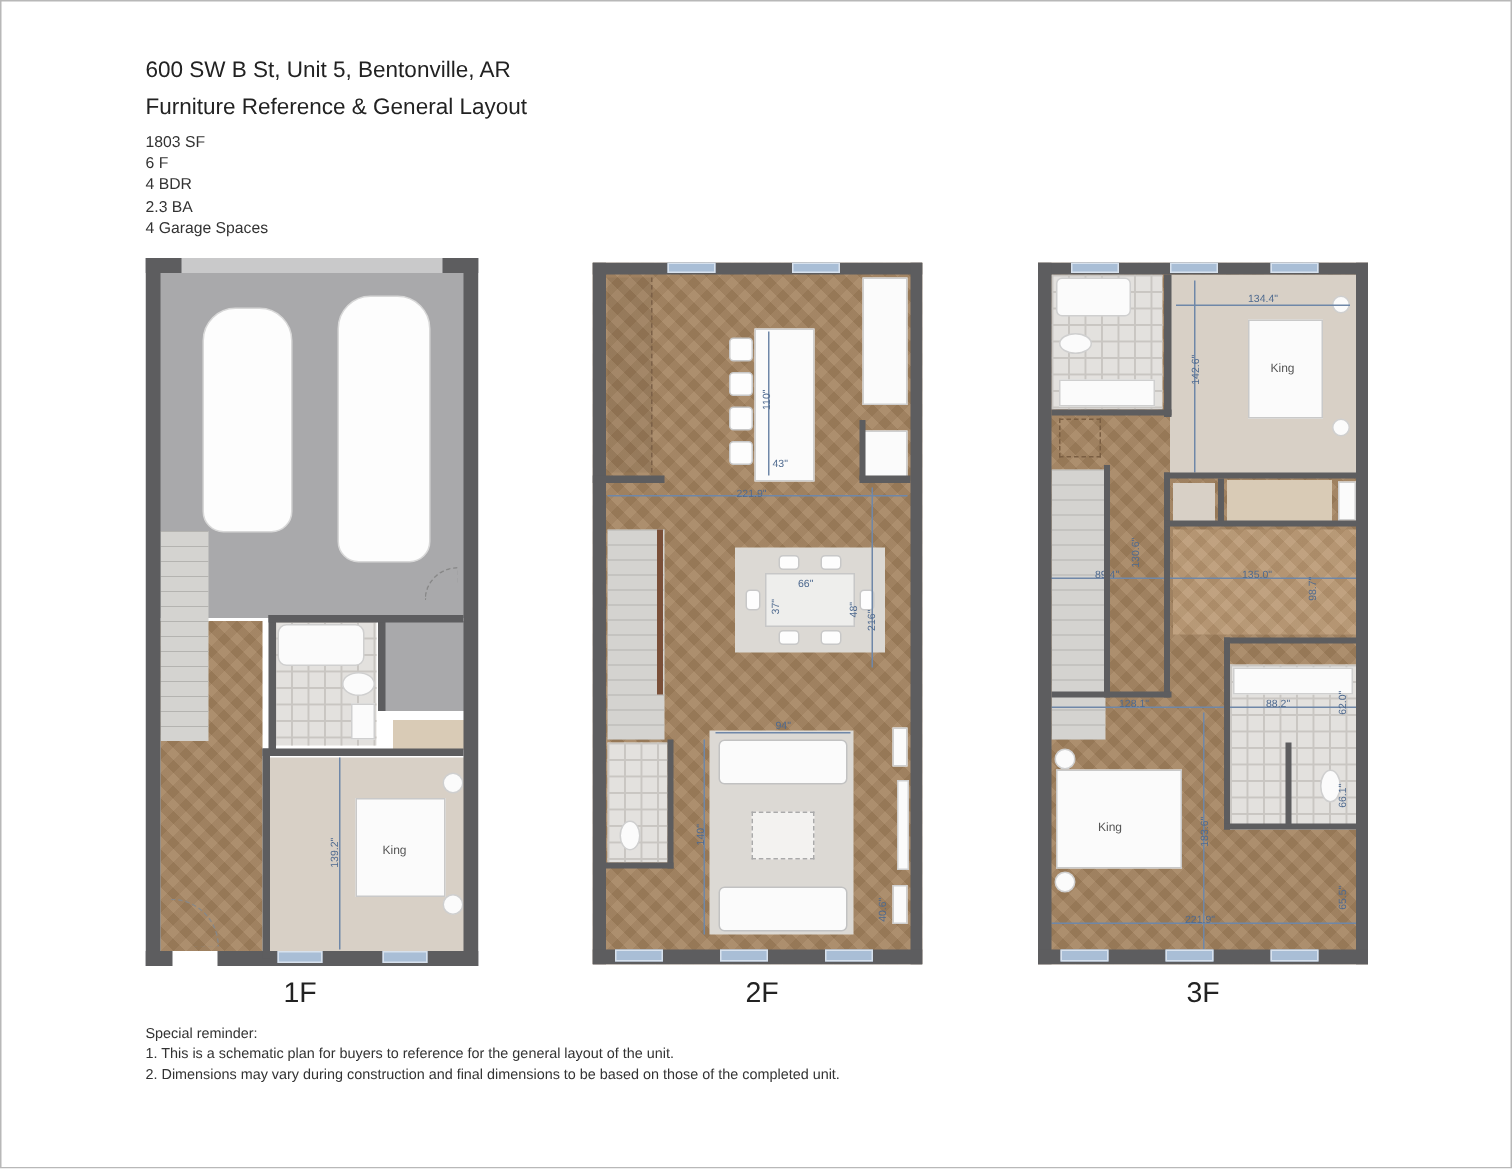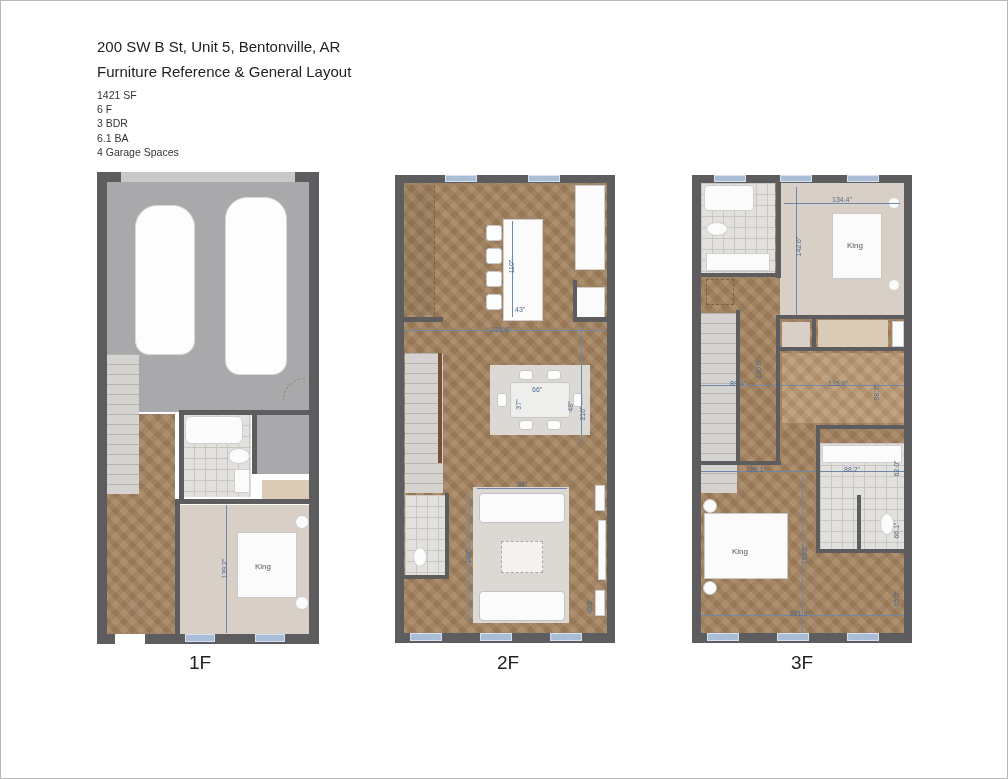--- a/index.html
+++ b/index.html
@@ -39,27 +39,27 @@
   .reminder .indent { padding-left: 11px; }
   .chair { position: absolute; background: #fdfdfd; border: 1px solid #c8c8c8; border-radius: 3px; }
   .table { position: absolute; background: #eeeeec; border: 1px solid #c7c7c7; }
   .sofa { position: absolute; background: #fbfbfb; border: 1px solid #c2c2c2; border-radius: 4px; }
 </style>
 </head>
 <body>
 
 <div class="frame"></div>
 
-<div class="title1">200 SW B St, Unit 5, Bentonville, AR</div>
+<div class="title1">600 SW B St, Unit 5, Bentonville, AR</div>
 <div class="title2">Furniture Reference &amp; General Layout</div>
 <div class="specs">
-  <div>1421 SF</div>
+  <div>1803 SF</div>
   <div>6 F</div>
-  <div>3 BDR</div>
-  <div>6.1 BA</div>
+  <div>4 BDR</div>
+  <div>2.3 BA</div>
   <div>4 Garage Spaces</div>
 </div>
 
 <div class="plan" style="left:97px; top:172px; width:222px; height:472px;">
   <div class="abs garage" style="left:8px; top:0; width:206px; height:240px;"></div>
   <div class="abs" style="left:22px; top:0; width:178px; height:10px; background:#c9c9ca;"></div>
   <div class="car" style="left:38px; top:33px; width:60px; height:150px;"></div>
   <div class="car" style="left:128px; top:25px; width:62px; height:178px;"></div>
   <div class="abs stairs" style="left:10px; top:182px; width:32px; height:98px;"></div>
   <div class="abs wood" style="left:10px; top:242px; width:68px; height:220px;"></div>
@@ -222,13 +222,16 @@
   <div class="window" style="left:22px; top:0; width:32px; height:7px;"></div>
   <div class="window" style="left:88px; top:0; width:32px; height:7px;"></div>
   <div class="window" style="left:155px; top:0; width:32px; height:7px;"></div>
   <div class="window" style="left:15px; top:458px; width:32px; height:8px;"></div>
   <div class="window" style="left:85px; top:458px; width:32px; height:8px;"></div>
   <div class="window" style="left:155px; top:458px; width:32px; height:8px;"></div>
 </div>
 <div class="floor-label" style="left:791px; top:652px;">3F</div>
 
 <div class="reminder">
+  <div>Special reminder:</div>
+  <div>1. This is a schematic plan for buyers to reference for the general layout of the unit.</div>
+  <div>2. Dimensions may vary during construction and final dimensions to be based on those of the completed unit.</div>
 </div>
 
 </body></html>

